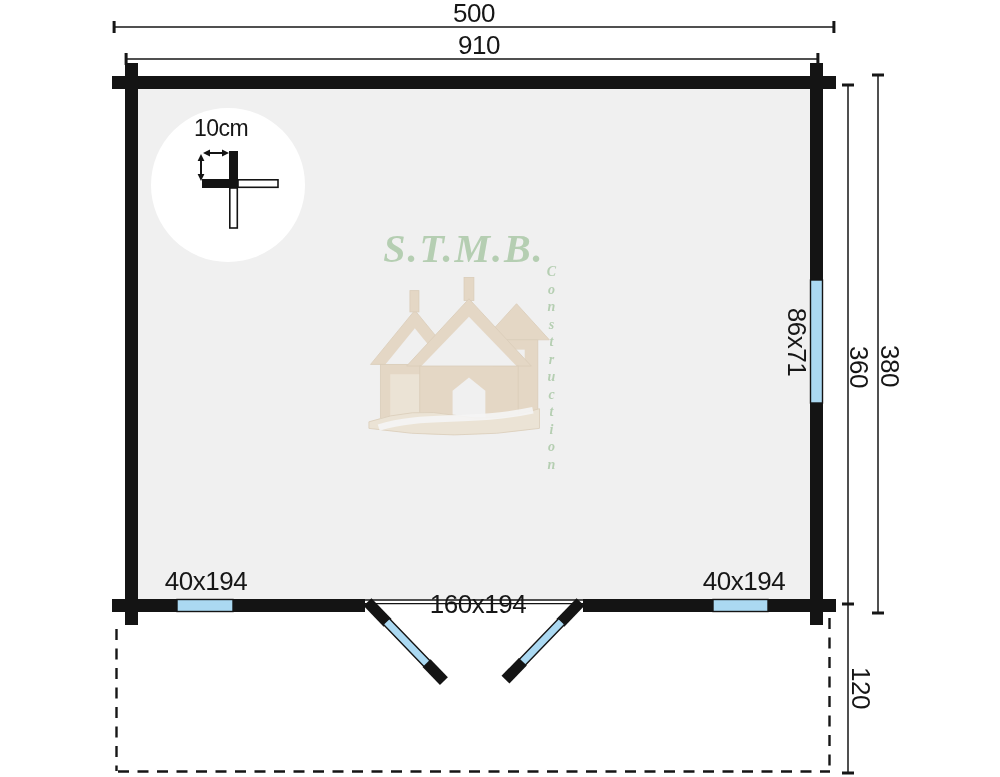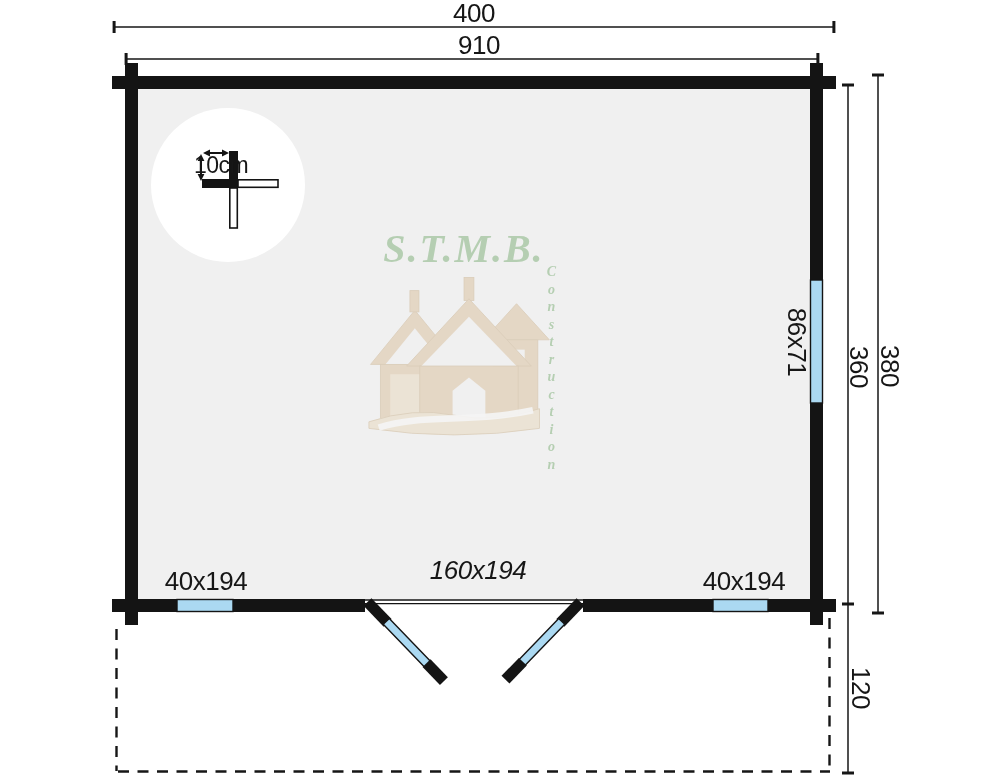--- a/index.html
+++ b/index.html
@@ -26,21 +26,21 @@
   .hl{fill:var(--c-wood_light,#e4cda3);}
   .hf{fill:var(--c-floor,#f0f0f0);}
   .hs{stroke:#b08a52;stroke-width:1;}
   .hpath{fill:none;stroke:#ffffff;stroke-width:8;opacity:.9;}
   
   .lbl{
     position:absolute;transform:translate(-50%,-50%);
     font-size:26px;letter-spacing:-0.5px;white-space:nowrap;line-height:1;
   }
   .lbl.rot{transform:translate(-50%,-50%) rotate(90deg);}
-  .lbl.small{font-size:23px;margin-top:37px;}
+  .lbl.small{font-size:23px;}
   .brand{
     position:absolute;transform:translate(-50%,-50%);
     font-family:"Liberation Serif",serif;font-style:italic;font-weight:bold;
     font-size:40px;letter-spacing:2px;color:var(--c-green,#8fb98a);opacity:.6;white-space:nowrap;
   }
   .brand-sub{
     position:absolute;
     font-family:"Liberation Serif",serif;font-style:italic;font-weight:bold;
     font-size:14px;letter-spacing:2.5px;color:var(--c-green,#8fb98a);opacity:.6;
     writing-mode:vertical-rl;text-orientation:upright;height:195px;line-height:1;
@@ -141,29 +141,29 @@
       <rect x="842" y="771.5" width="12" height="3" class="tick"></rect>
     </g>
 
     <g>
       <line x1="116.5" y1="629" x2="116.5" y2="771" class="dash"></line>
       <line x1="118" y1="771.5" x2="830" y2="771.5" class="dash"></line>
       <line x1="829.5" y1="618" x2="829.5" y2="771" class="dash"></line>
     </g>
   </svg>
 
-  <div class="lbl" style="left:474px;top:13px;">400</div>
+  <div class="lbl" style="left:474px;top:13px;">500</div>
   <div class="lbl" style="left:479px;top:45px;">910</div>
 
   <div class="lbl rot" style="left:859px;top:367px;">360</div>
   <div class="lbl rot" style="left:890px;top:366px;">380</div>
   <div class="lbl rot" style="left:861px;top:688px;">120</div>
 
   <div class="lbl rot" style="left:797px;top:342px;">86x71</div>
   <div class="lbl" style="left:206px;top:581px;">40x194</div>
-  <div class="lbl" style="left:478px;top:570px;font-style:italic;">160x194</div>
+  <div class="lbl" style="left:478px;top:604px;">160x194</div>
   <div class="lbl" style="left:744px;top:581px;">40x194</div>
 
   <div class="lbl small" style="left:221px;top:128px;">10cm</div>
 
   <div class="brand" style="left:464px;top:248px;">S.T.M.B.</div>
   <div class="brand-sub" style="left:544px;top:264px;">Construction</div>
 </div>
 
 </body></html>

